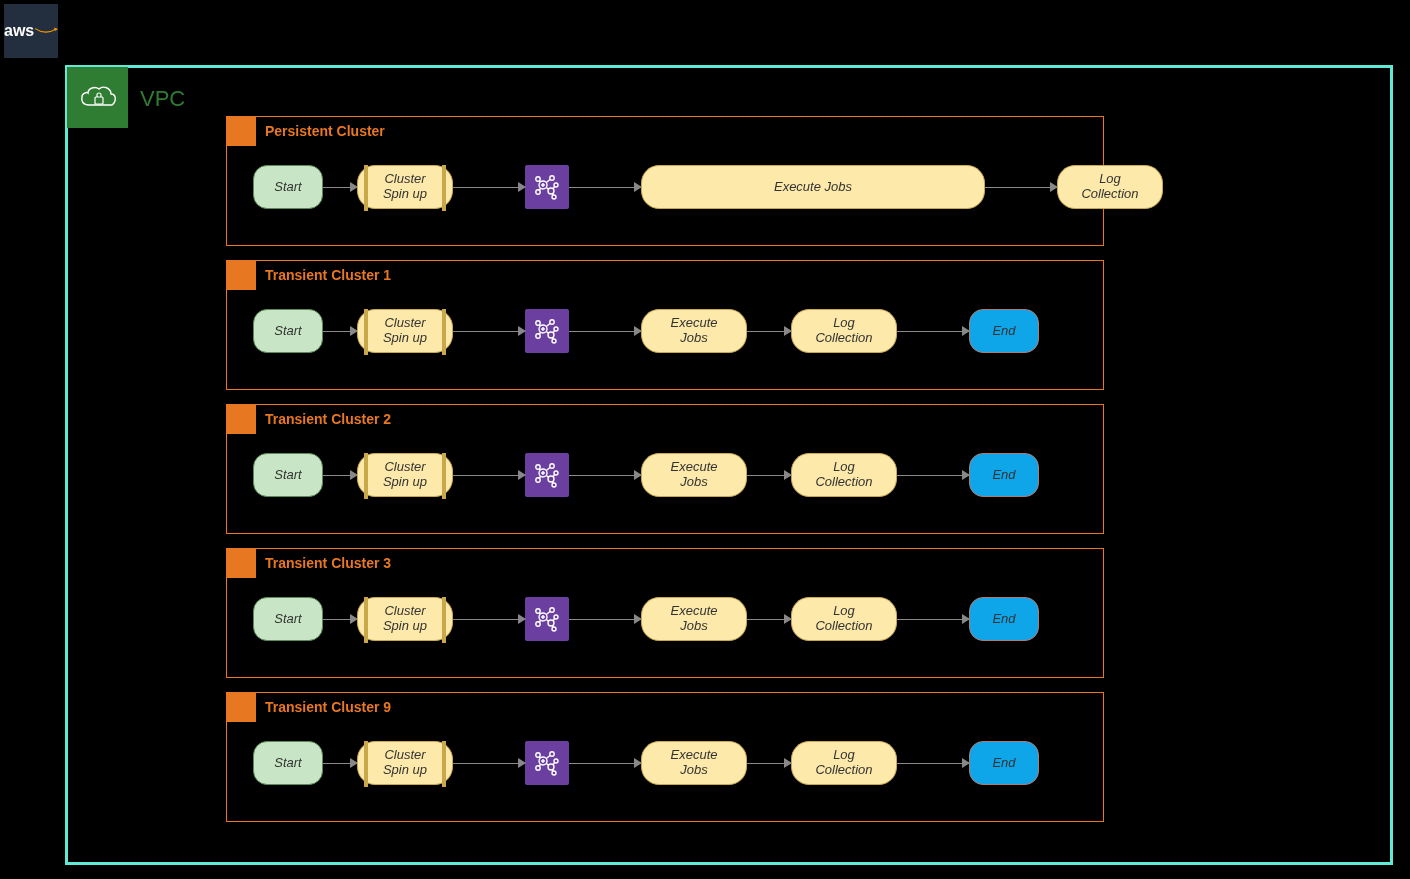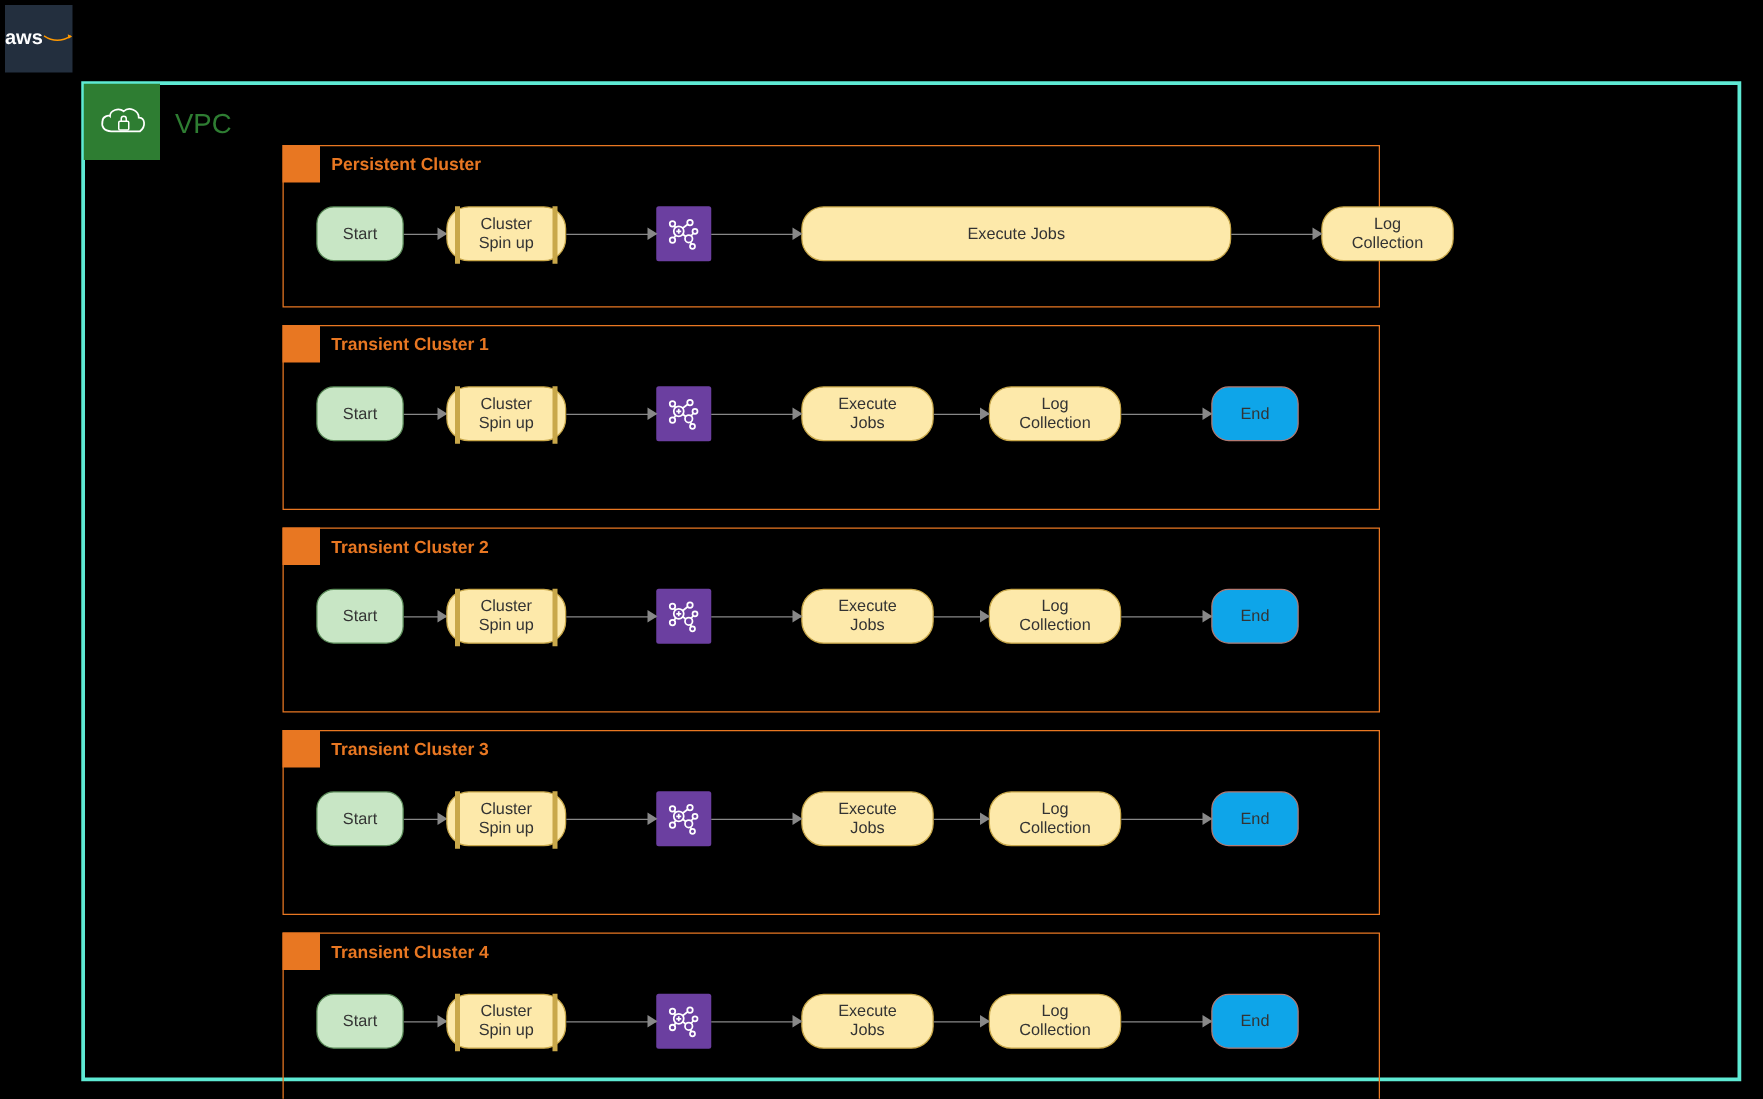--- a/index.html
+++ b/index.html
@@ -70,21 +70,21 @@
     flex-direction: column;
     gap: 14px;
     margin-left: 13px;
   }
   .cluster {
     position: relative;
     width: 878px;
     border: 1px solid #e87722;
   }
   .cluster.persistent { height: 130px; }
-  .cluster.transient  { height: 148px; }
+  .cluster.transient  { height: 130px; }
   .cluster-tab {
     position: absolute;
     top: -1px;
     left: -1px;
     width: 30px;
     height: 30px;
     background: #e87722;
   }
   .cluster-title {
     position: absolute;
@@ -94,20 +94,21 @@
     font-size: 14px;
     font-weight: bold;
   }
   .flow {
     position: absolute;
     top: 48px;
     left: 26px;
     display: flex;
     align-items: center;
     gap: 0;
+    font-style: italic;
   }
   .node {
     height: 44px;
     border: 1px solid #7b7b7b;
     display: flex;
     flex-direction: column;
     align-items: center;
     justify-content: center;
     font-size: 13px;
     color: #333;
@@ -451,21 +452,21 @@
             <div class="arrow-line"></div>
             <div class="arrow-head"></div>
           </div>
           <div class="node pink pill end">
             <span>End</span>
           </div>
         </div>
       </div>
       <div class="cluster transient">
         <div class="cluster-tab"></div>
-        <div class="cluster-title">Transient Cluster 4</div>
+        <div class="cluster-title">Transient Cluster 9</div>
         <div class="flow">
           <div class="node green pill start">
             <span>Start</span>
           </div>
           <div class="arrow short">
             <div class="arrow-line"></div>
             <div class="arrow-head"></div>
           </div>
           <div class="node yellow rounded spinup-wrap">
             <div class="spinup-bar left"></div>

